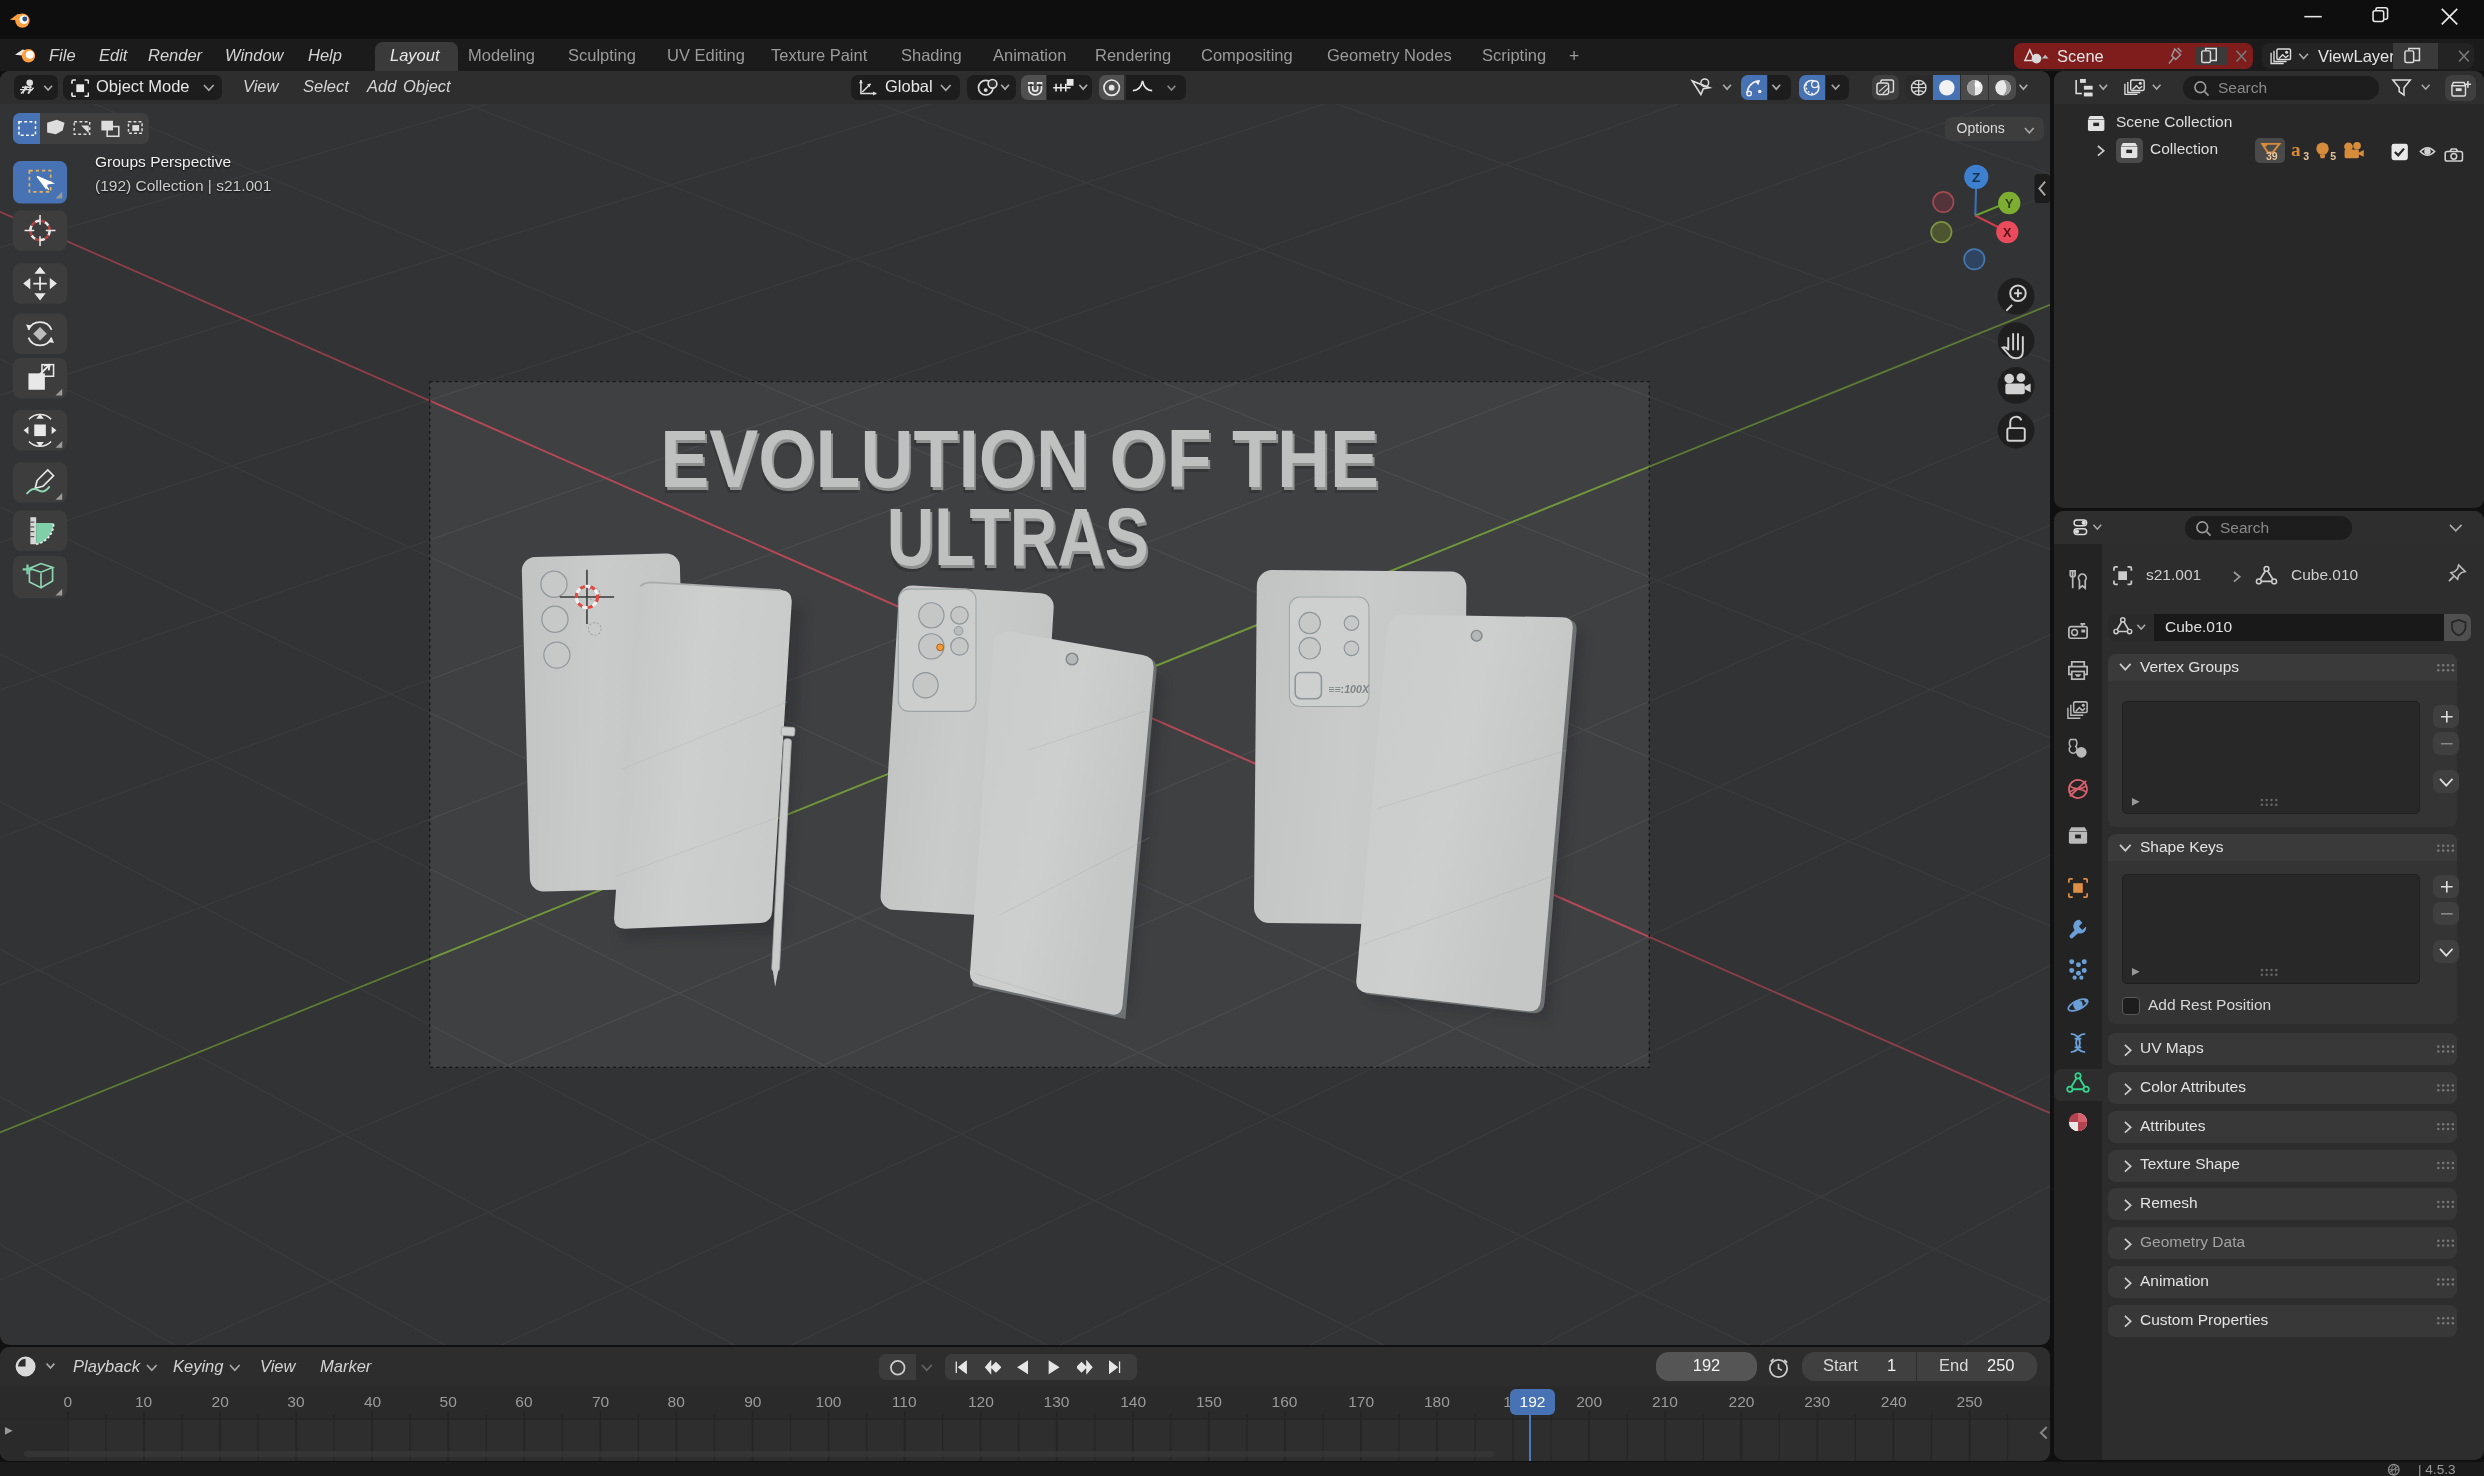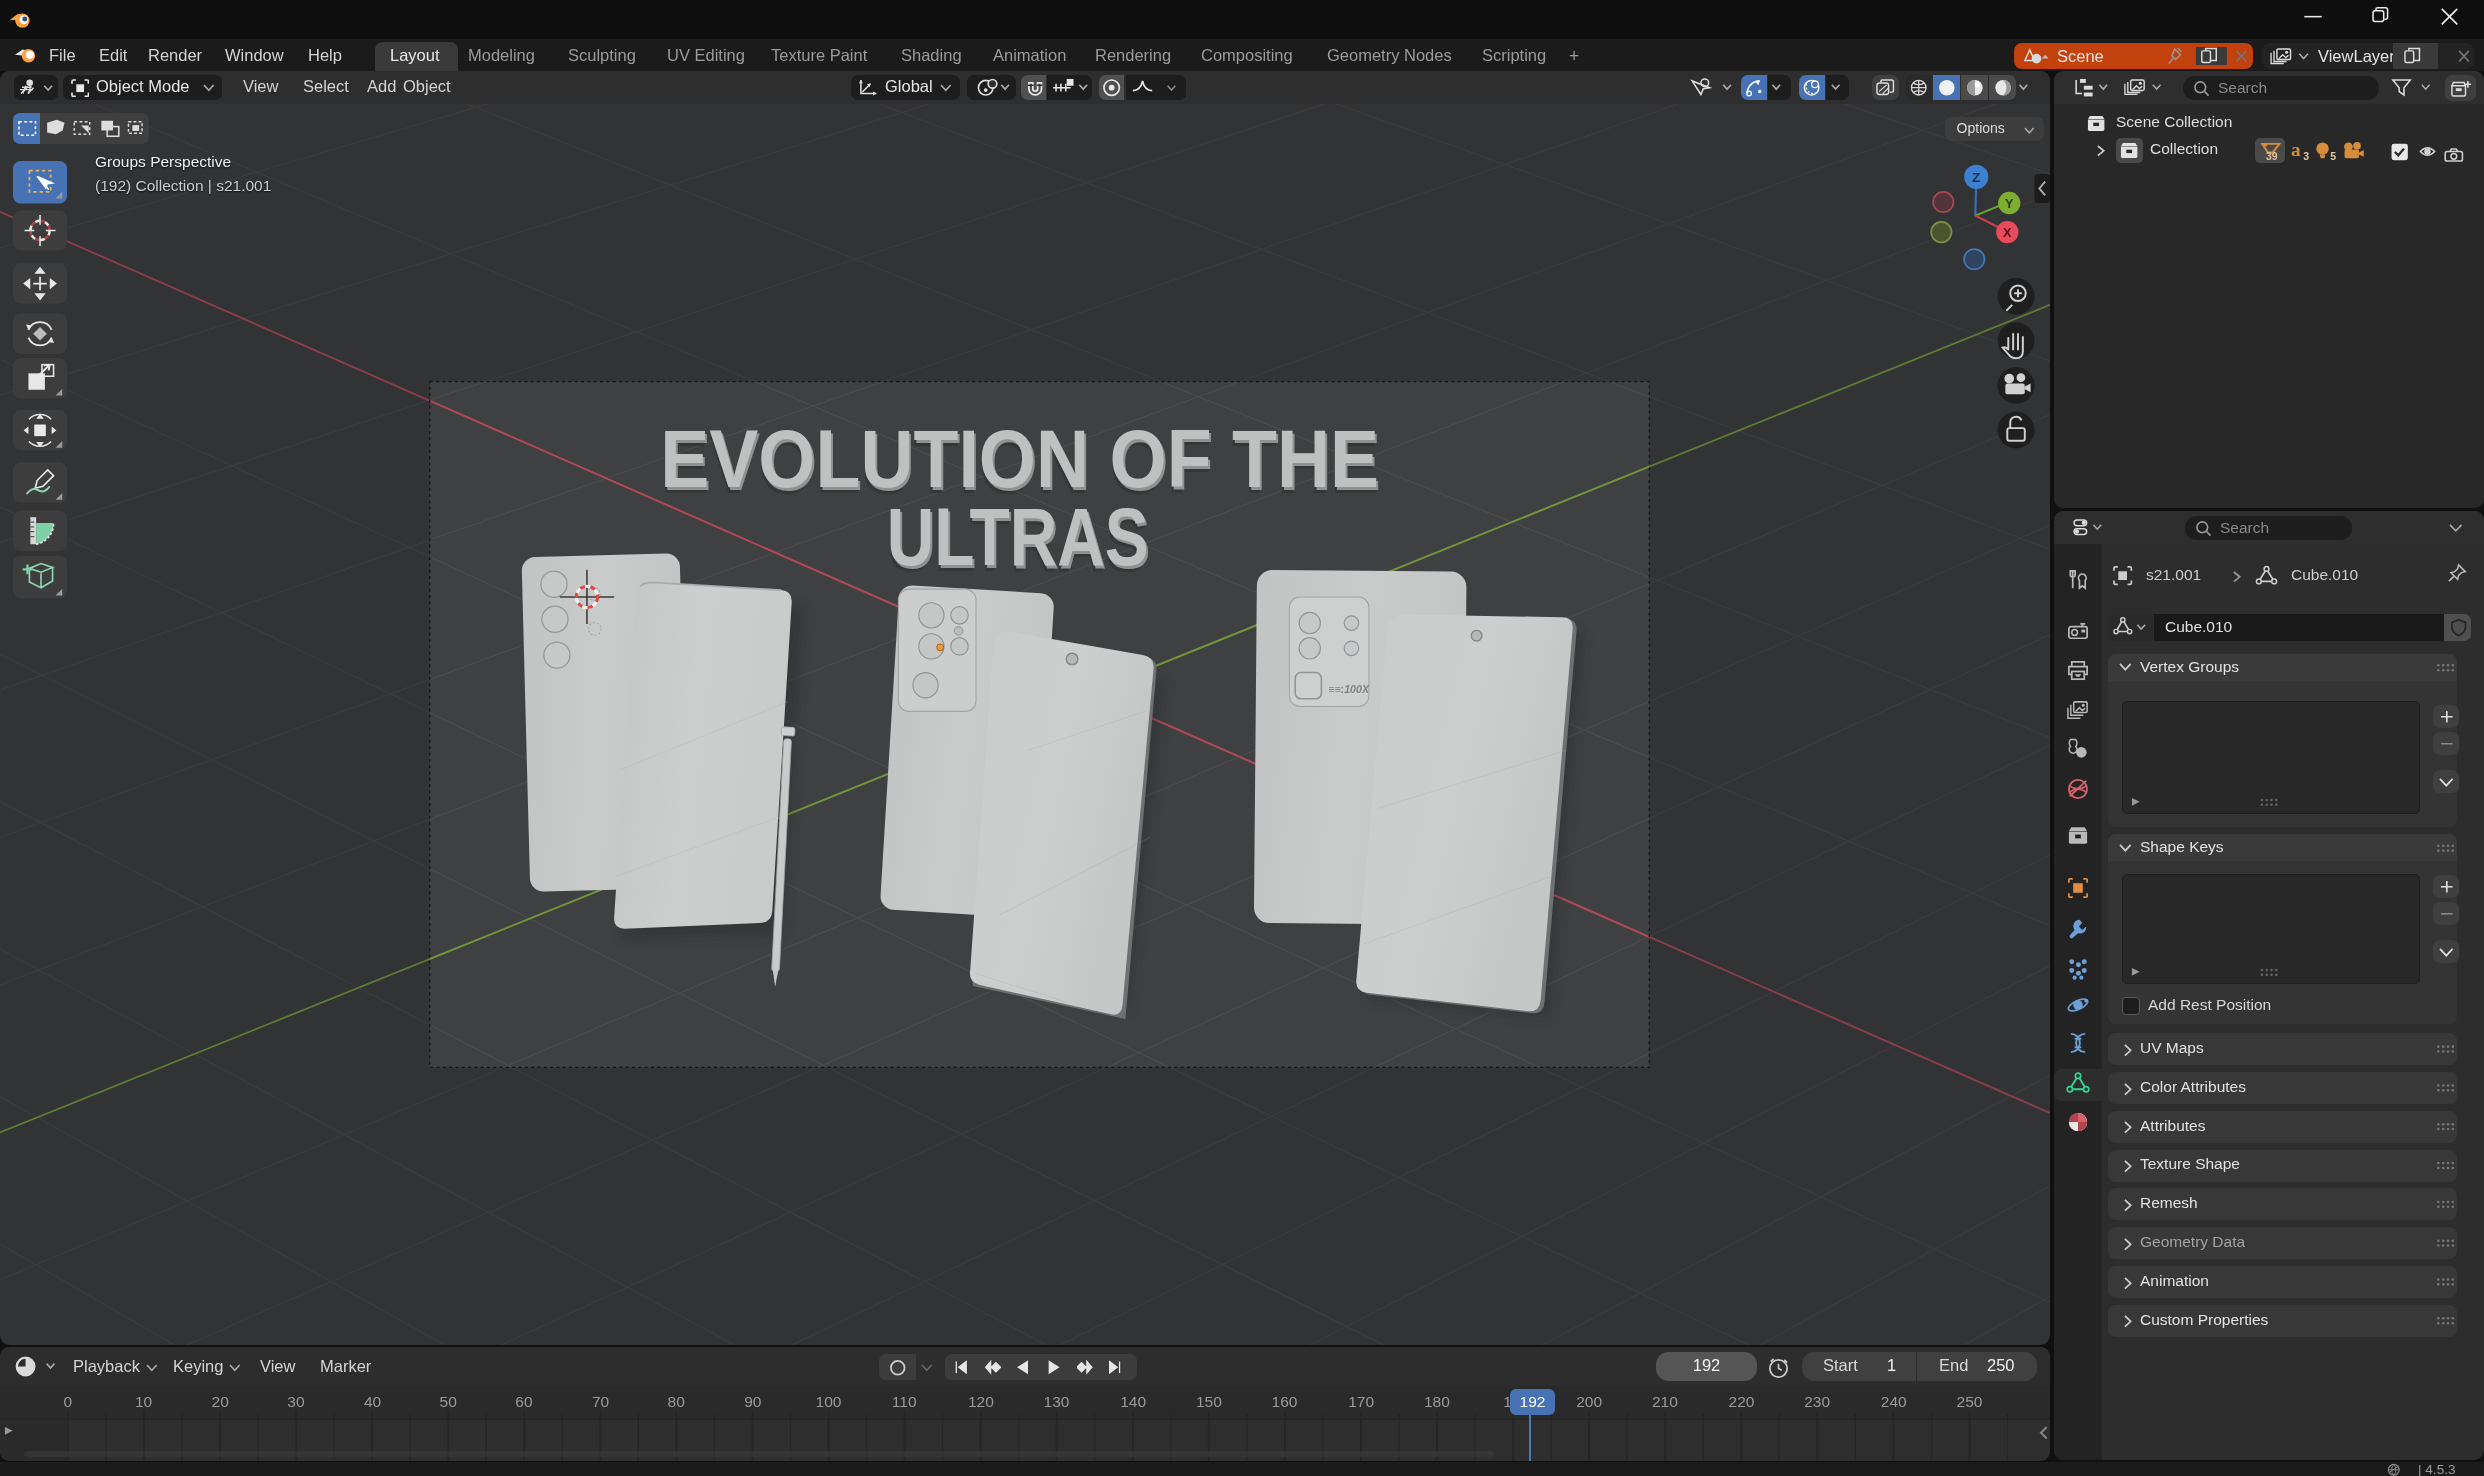--- a/index.html
+++ b/index.html
@@ -1,21 +1,21 @@
 <!DOCTYPE html>
 <html><head>
 <meta charset="utf-8">
 <style>
 * { margin:0; padding:0; box-sizing:border-box; }
 html,body { width:2484px; height:1477px; background:#101010; overflow:hidden;
   font-family:"Liberation Sans", sans-serif; }
 .abs { position:absolute; }
 #titlebar { left:0; top:0; width:2484px; height:39px; background:#0e0e0e; color:#d9d9d9; }
 #topbar { left:0; top:39px; width:2484px; height:32px; background:#1b1b1b; }
-.menutxt { position:absolute; top:6.8px; font-size:16.5px; color:#d4d4d4; }
+.menutxt { position:absolute; top:6.8px; font-size:16.5px; color:#d4d4d4;font-style:italic; }
 .tabtxt { position:absolute; top:6.8px; font-size:16.5px; color:#9b9b9b; }
 #viewport { left:0; top:71px; width:2050px; height:1274px; background:#323335; border-radius:9.7px; overflow:hidden; }
 #outliner { left:2054px; top:71px; width:430px; height:437px; background:#282828; border-radius:9.7px; overflow:hidden; }
 #props { left:2054px; top:511px; width:430px; height:949px; background:#2d2d2d; border-radius:9.7px; overflow:hidden; }
 #timeline { left:0; top:1347px; width:2050px; height:114px; background:#2c2c2c; border-radius:9.7px; overflow:hidden; }
 #statusbar { left:0; top:1462px; width:2484px; height:14.6px; background:#1b1b1b; }
 .hdr { position:absolute; left:0; top:0; right:0; height:33px; background:#2e2e2e; }
 .well { background:#1d1d1d; border-radius:6.8px; }
 .btn { background:#3f3f3f; border-radius:6.8px; }
 svg { display:block; }
@@ -56,21 +56,21 @@
   <div class="tabtxt" style="left:667px">UV Editing</div>
   <div class="tabtxt" style="left:771px">Texture Paint</div>
   <div class="tabtxt" style="left:901px">Shading</div>
   <div class="tabtxt" style="left:993px">Animation</div>
   <div class="tabtxt" style="left:1095px">Rendering</div>
   <div class="tabtxt" style="left:1201px">Compositing</div>
   <div class="tabtxt" style="left:1327px">Geometry Nodes</div>
   <div class="tabtxt" style="left:1482px">Scripting</div>
   <div class="tabtxt" style="left:1569px;font-size:17.5px">+</div>
 
-  <div class="abs" style="left:2014px;top:3.9px;width:239px;height:26px;background:#c2410c;border-radius:7.8px">
+  <div class="abs" style="left:2014px;top:3.9px;width:239px;height:26px;background:#7f1d1d;border-radius:7.8px">
     <svg class="abs" style="left:7.8px;top:3.9px" width="29" height="18.4" viewBox="0 0 30 19">
       <path d="M8 3 L13 14 H3 Z" fill="none" stroke="#e0e0e0" stroke-width="1.5"></path>
       <circle cx="15" cy="12" r="5" fill="#d8d8d8"></circle>
       <path d="M24 8 l3.5 4 h-7 Z" fill="#bbb"></path>
     </svg>
     <div class="abs" style="left:43px;top:3.9px;font-size:16.5px;color:#e4e4e4">Scene</div>
     <svg class="abs" style="left:153px;top:3.9px" width="85" height="18.4" viewBox="0 0 88 19">
       <path d="M8 2 L14 8 L9 13 L5 9 Z M7 11 L2 17 M11 1 L15 5" stroke="#999" stroke-width="1.5" fill="none"></path>
       <rect x="30" y="-4" width="32" height="27" fill="#3a3a3a"></rect>
       <rect x="36" y="4" width="9" height="12" rx="1.5" fill="none" stroke="#ddd" stroke-width="1.5"></rect>

